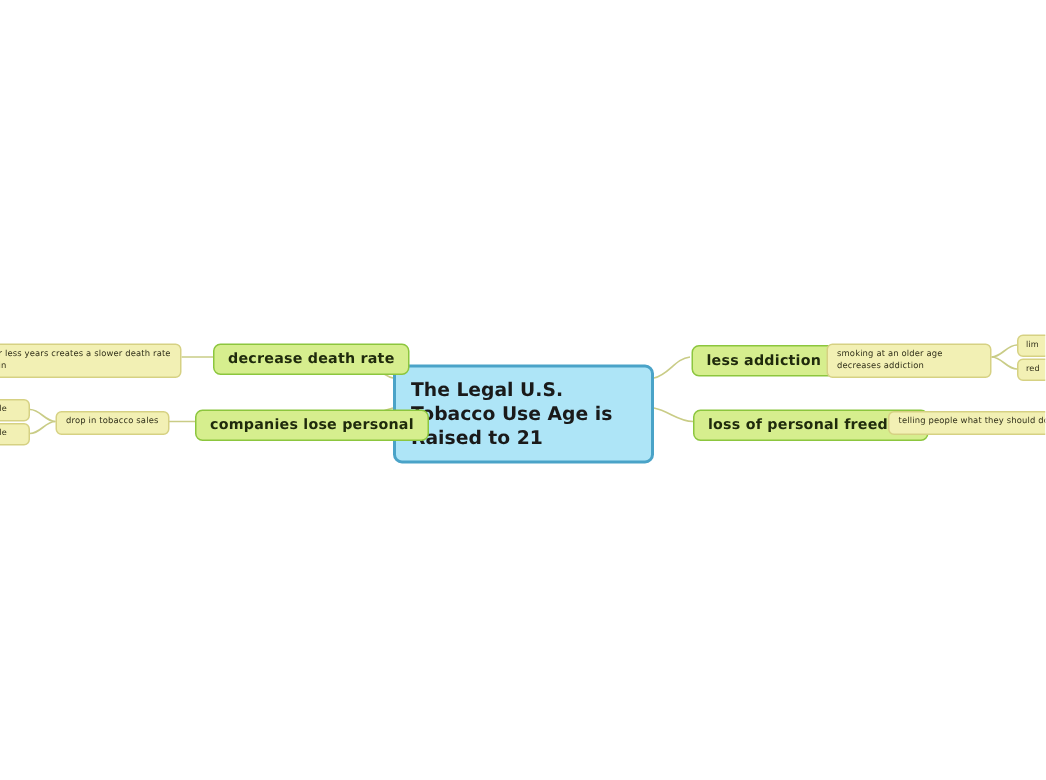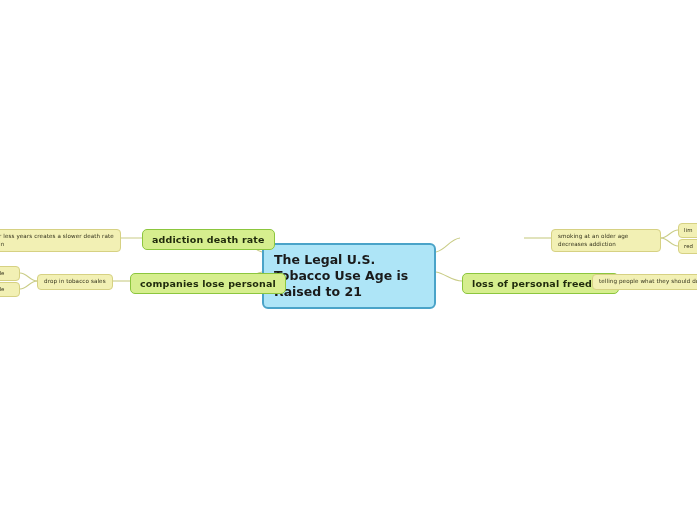--- a/index.html
+++ b/index.html
@@ -99,30 +99,31 @@
       <path d="M436,272 C446,274 452,281 462,281"></path>
 
       <path d="M573,281 L592,281"></path>
     </g>
   </svg>
 
   <div class="node root" style="left:262px; top:243px; width:174px;">The Legal U.S. Tobacco Use Age is Raised to 21</div>
 
   <div class="node leaf" style="left:-8px; top:229px; width:129px;">r less years creates a slower death rate in</div>
 
-  <div class="node branch" style="left:142px; top:229px;">addiction death rate</div>
+  <div class="node branch" style="left:142px; top:229px;">decrease death rate</div>
 
   <div class="node leaf tiny" style="left:-10px; top:266px; width:30px;">gle</div>
 
   <div class="node leaf tiny" style="left:-10px; top:282px; width:30px;">gle</div>
 
   <div class="node leaf" style="left:37px; top:274px;">drop in tobacco sales</div>
 
   <div class="node branch" style="left:130px; top:273px;">companies lose personal</div>
 
+  <div class="node branch" style="left:461px; top:230px;">less addiction</div>
 
   <div class="node leaf" style="left:551px; top:229px; width:110px;">smoking at an older age decreases addiction</div>
 
   <div class="node leaf tiny" style="left:678px; top:223px; width:28px;">lim</div>
 
   <div class="node leaf tiny" style="left:678px; top:239px; width:28px;">red</div>
 
   <div class="node branch" style="left:462px; top:273px;">loss of personal freedom</div>
 
   <div class="node leaf" style="left:592px; top:274px; width:118px;">telling people what they should do</div>

